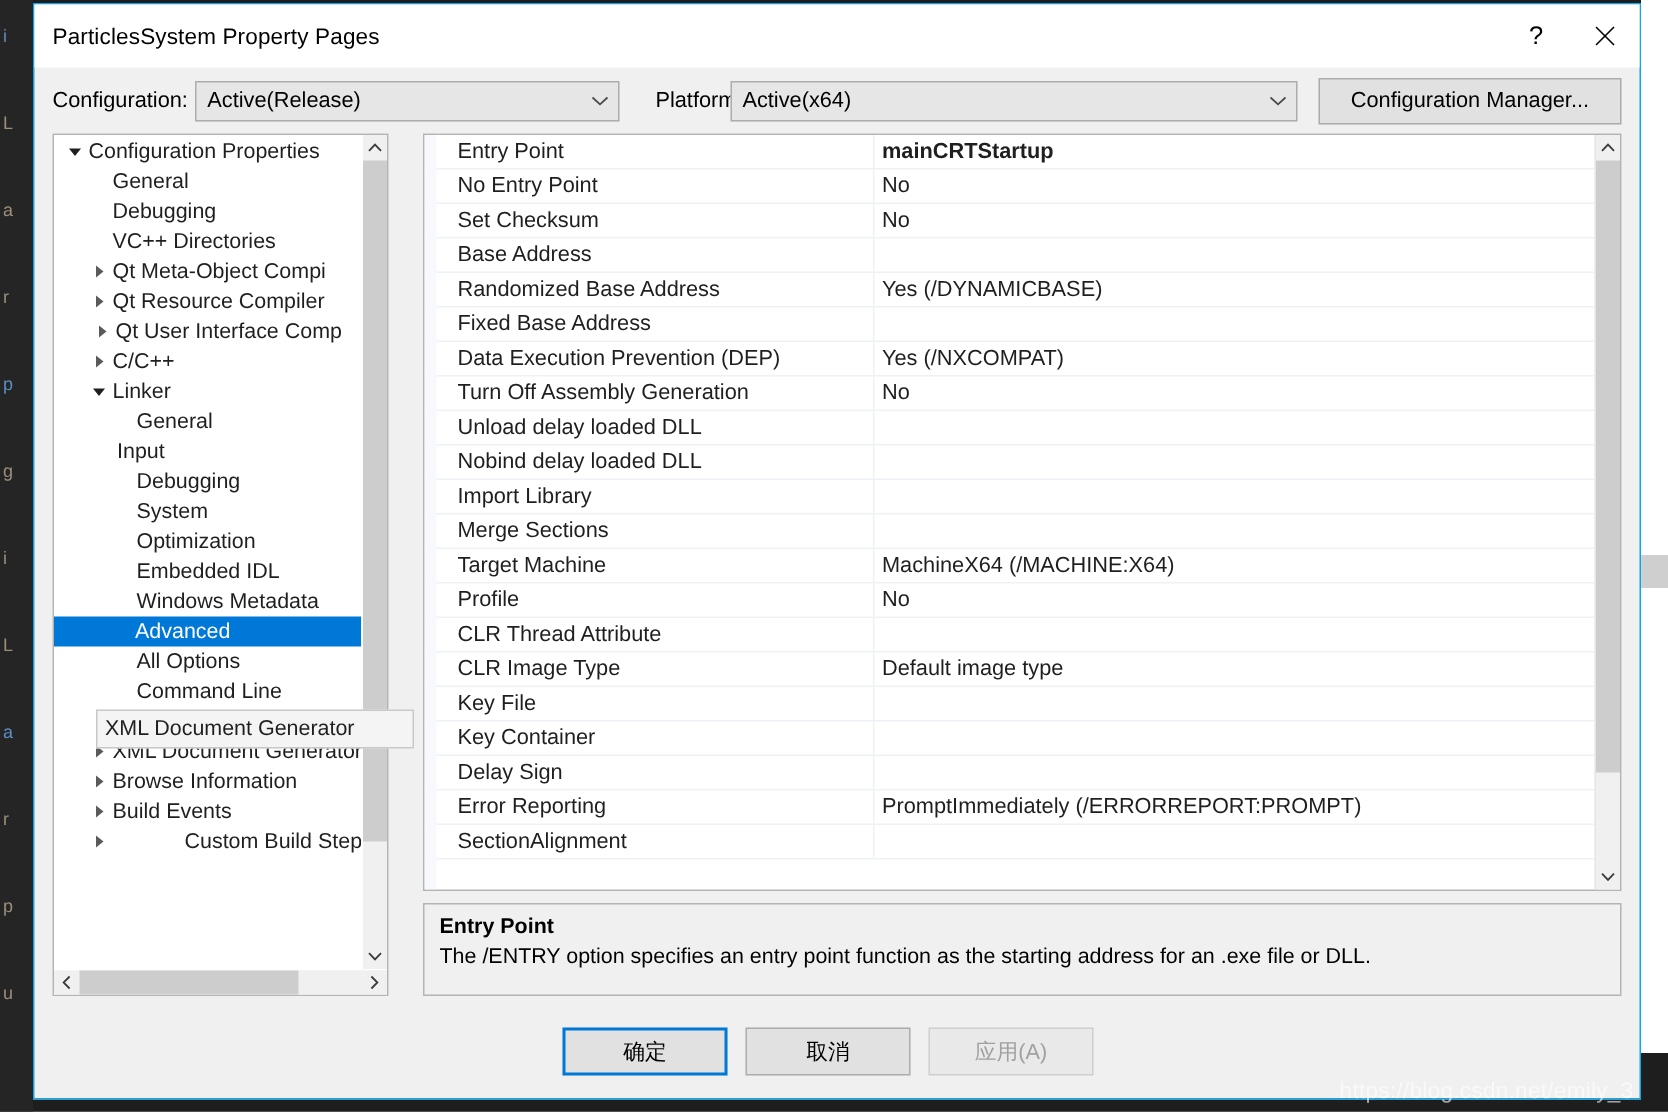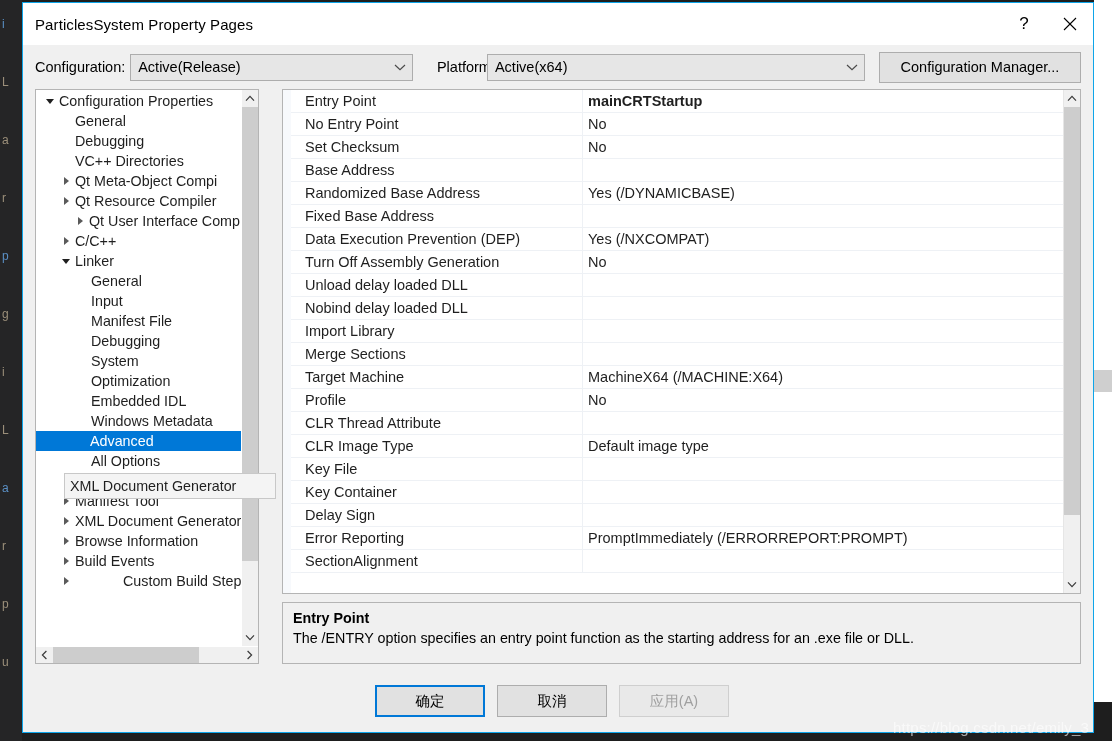--- a/index.html
+++ b/index.html
@@ -418,21 +418,21 @@
                 <span class="tri-right"></span>
               </span>
               <span class="tlabel">Qt Meta-Object Compi</span>
             </div>
             <div class="tnode" style="padding-left: 22px;">
               <span class="twist">
                 <span class="tri-right"></span>
               </span>
               <span class="tlabel">Qt Resource Compiler</span>
             </div>
-            <div class="tnode" style="padding-left: 36px;">
+            <div class="tnode" style="padding-left: 24px;">
               <span class="twist">
                 <span class="tri-right"></span>
               </span>
               <span class="tlabel">Qt User Interface Comp</span>
             </div>
             <div class="tnode" style="padding-left: 22px;">
               <span class="twist">
                 <span class="tri-right"></span>
               </span>
               <span class="tlabel">C/C++</span>
@@ -440,27 +440,23 @@
             <div class="tnode" style="padding-left: 22px;">
               <span class="twist">
                 <span class="tri-down"></span>
               </span>
               <span class="tlabel">Linker</span>
             </div>
             <div class="tnode" style="padding-left: 38px;">
               <span class="twist"></span>
               <span class="tlabel">General</span>
             </div>
-            <div class="tnode" style="padding-left: 38px;">
+            <div class="tnode" style="padding-left: 25px;">
               <span class="twist"></span>
               <span class="tlabel">Input</span>
-            </div>
-            <div class="tnode" style="padding-left: 38px;">
-              <span class="twist"></span>
-              <span class="tlabel">Manifest File</span>
             </div>
             <div class="tnode" style="padding-left: 38px;">
               <span class="twist"></span>
               <span class="tlabel">Debugging</span>
             </div>
             <div class="tnode" style="padding-left: 38px;">
               <span class="twist"></span>
               <span class="tlabel">System</span>
             </div>
             <div class="tnode" style="padding-left: 38px;">

